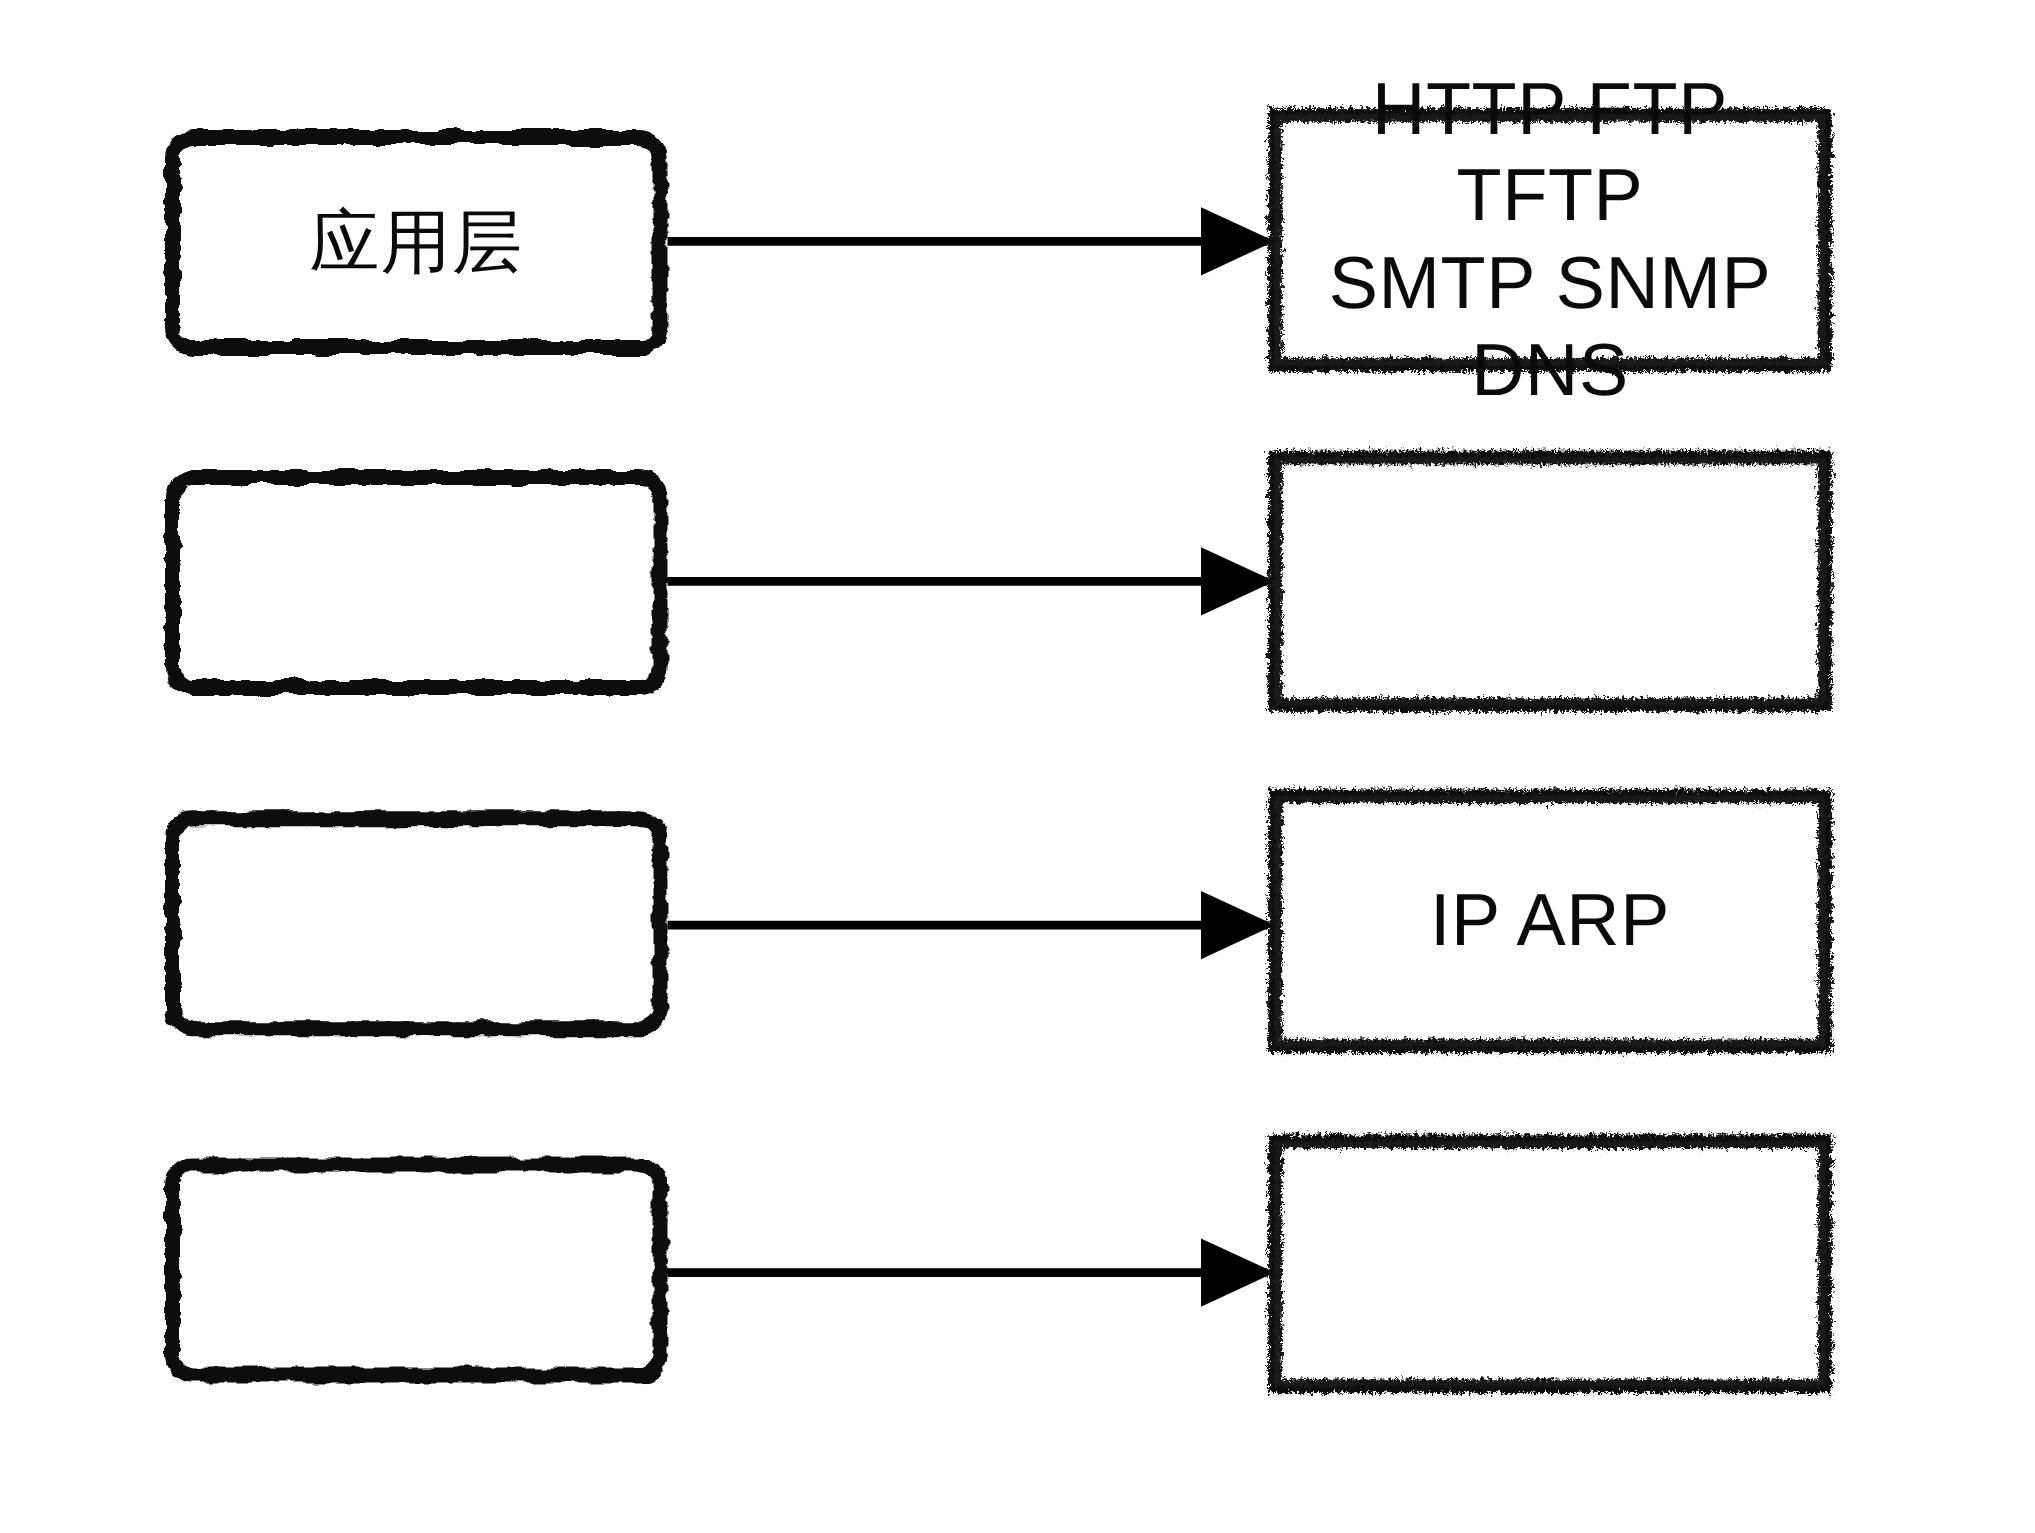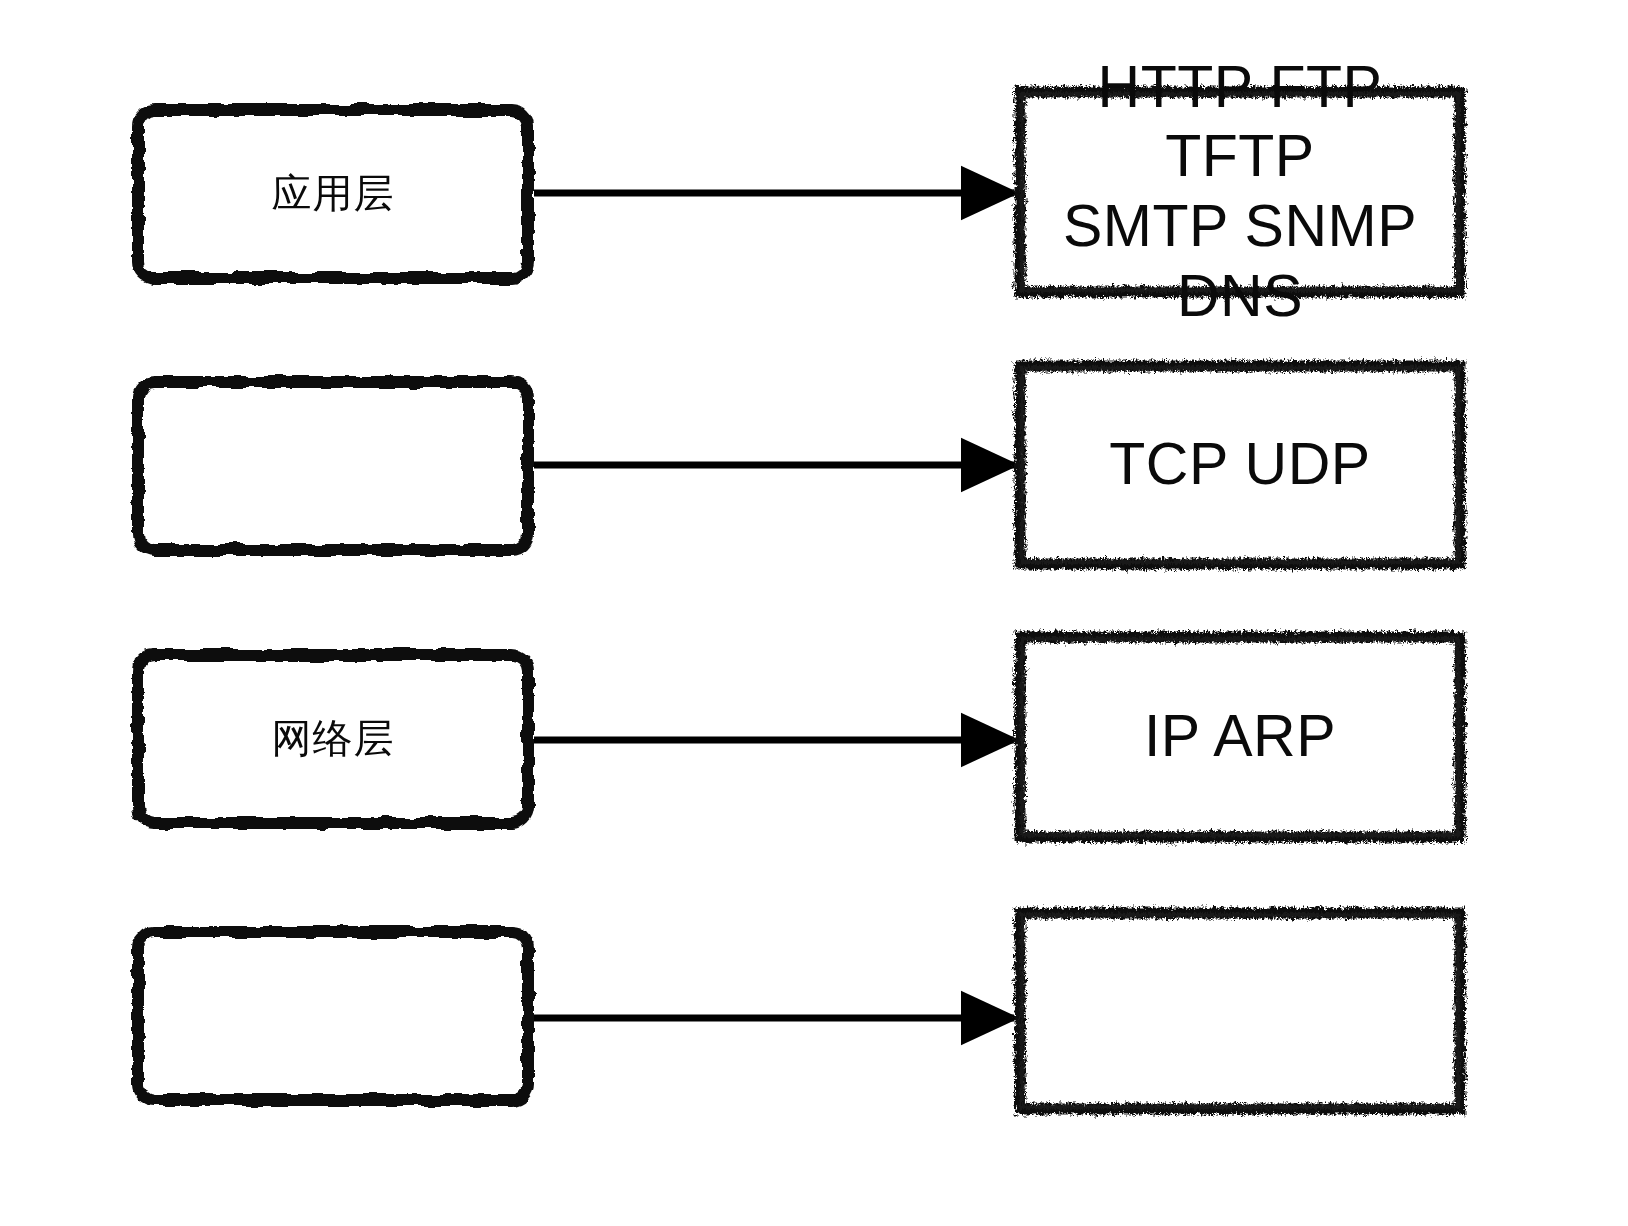--- a/index.html
+++ b/index.html
@@ -32,21 +32,21 @@
     display: flex;
     align-items: center;
     justify-content: center;
     text-align: center;
     color: #0a0a0a;
     line-height: 1.18;
     white-space: pre-line;
     pointer-events: none;
   }
   .left-label {
-    font-size: 40px;
+    font-size: 56px;
     letter-spacing: 1px;
     text-align: center;
   }
   .right-label {
     font-size: 59px;
     letter-spacing: 0.5px;
   }
 </style>
 </head>
 <body>
@@ -141,24 +141,22 @@
         <g filter="url(#rough2)" opacity="0.85">
           <rect x="1022" y="915" width="436" height="192" fill="none" stroke="#1a1a1a" stroke-width="5"></rect>
         </g>
       </g>
     </g>
   </svg>
 
   <div class="box-label left-label" style="left:138px; top:110px; width:390px; height:168px;">应用层</div>
 
 
-  <div class="box-label left-label" style="left:138px; top:655px; width:390px; height:168px;">网络层</div>
 
 
   <div class="box-label right-label" style="left:1020px; top:92px; width:440px; height:200px;">HTTP FTP TFTP
 SMTP SNMP DNS</div>
 
-  <div class="box-label right-label" style="left:1020px; top:366px; width:440px; height:198px;">TCP UDP</div>
 
   <div class="box-label right-label" style="left:1020px; top:637px; width:440px; height:200px;">IP ARP</div>
 
 
 </div>
 
 </body></html>

